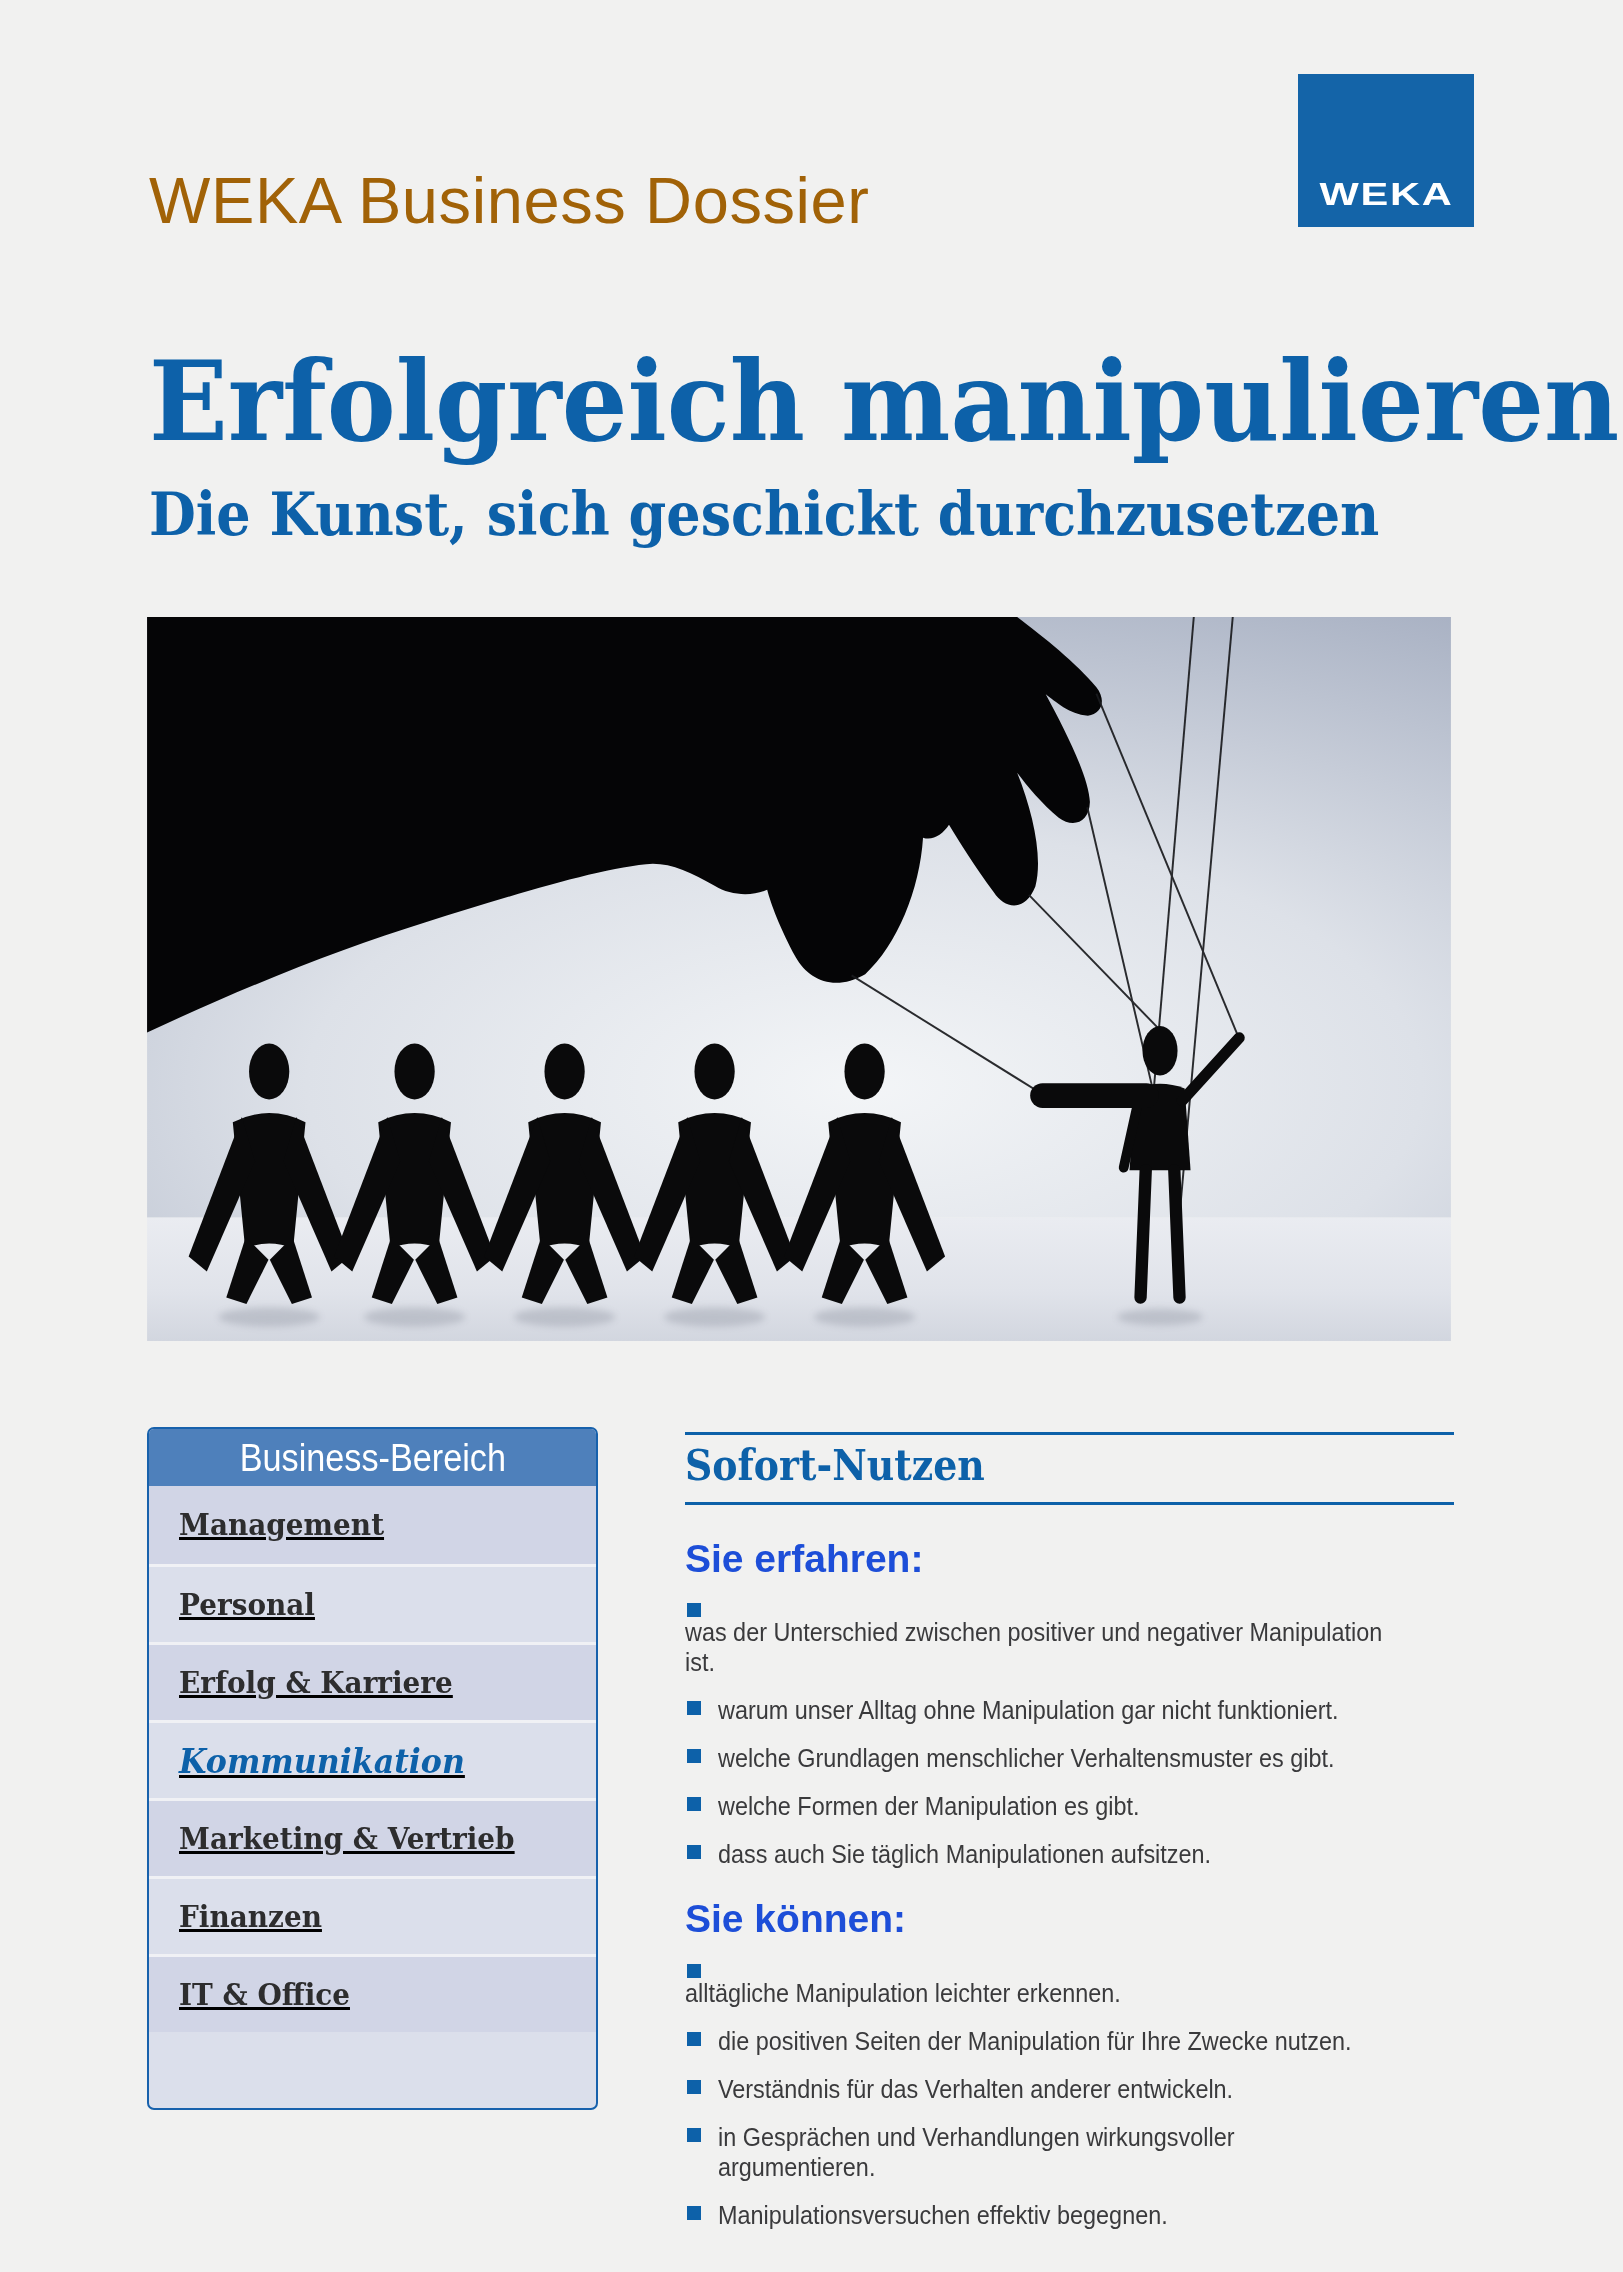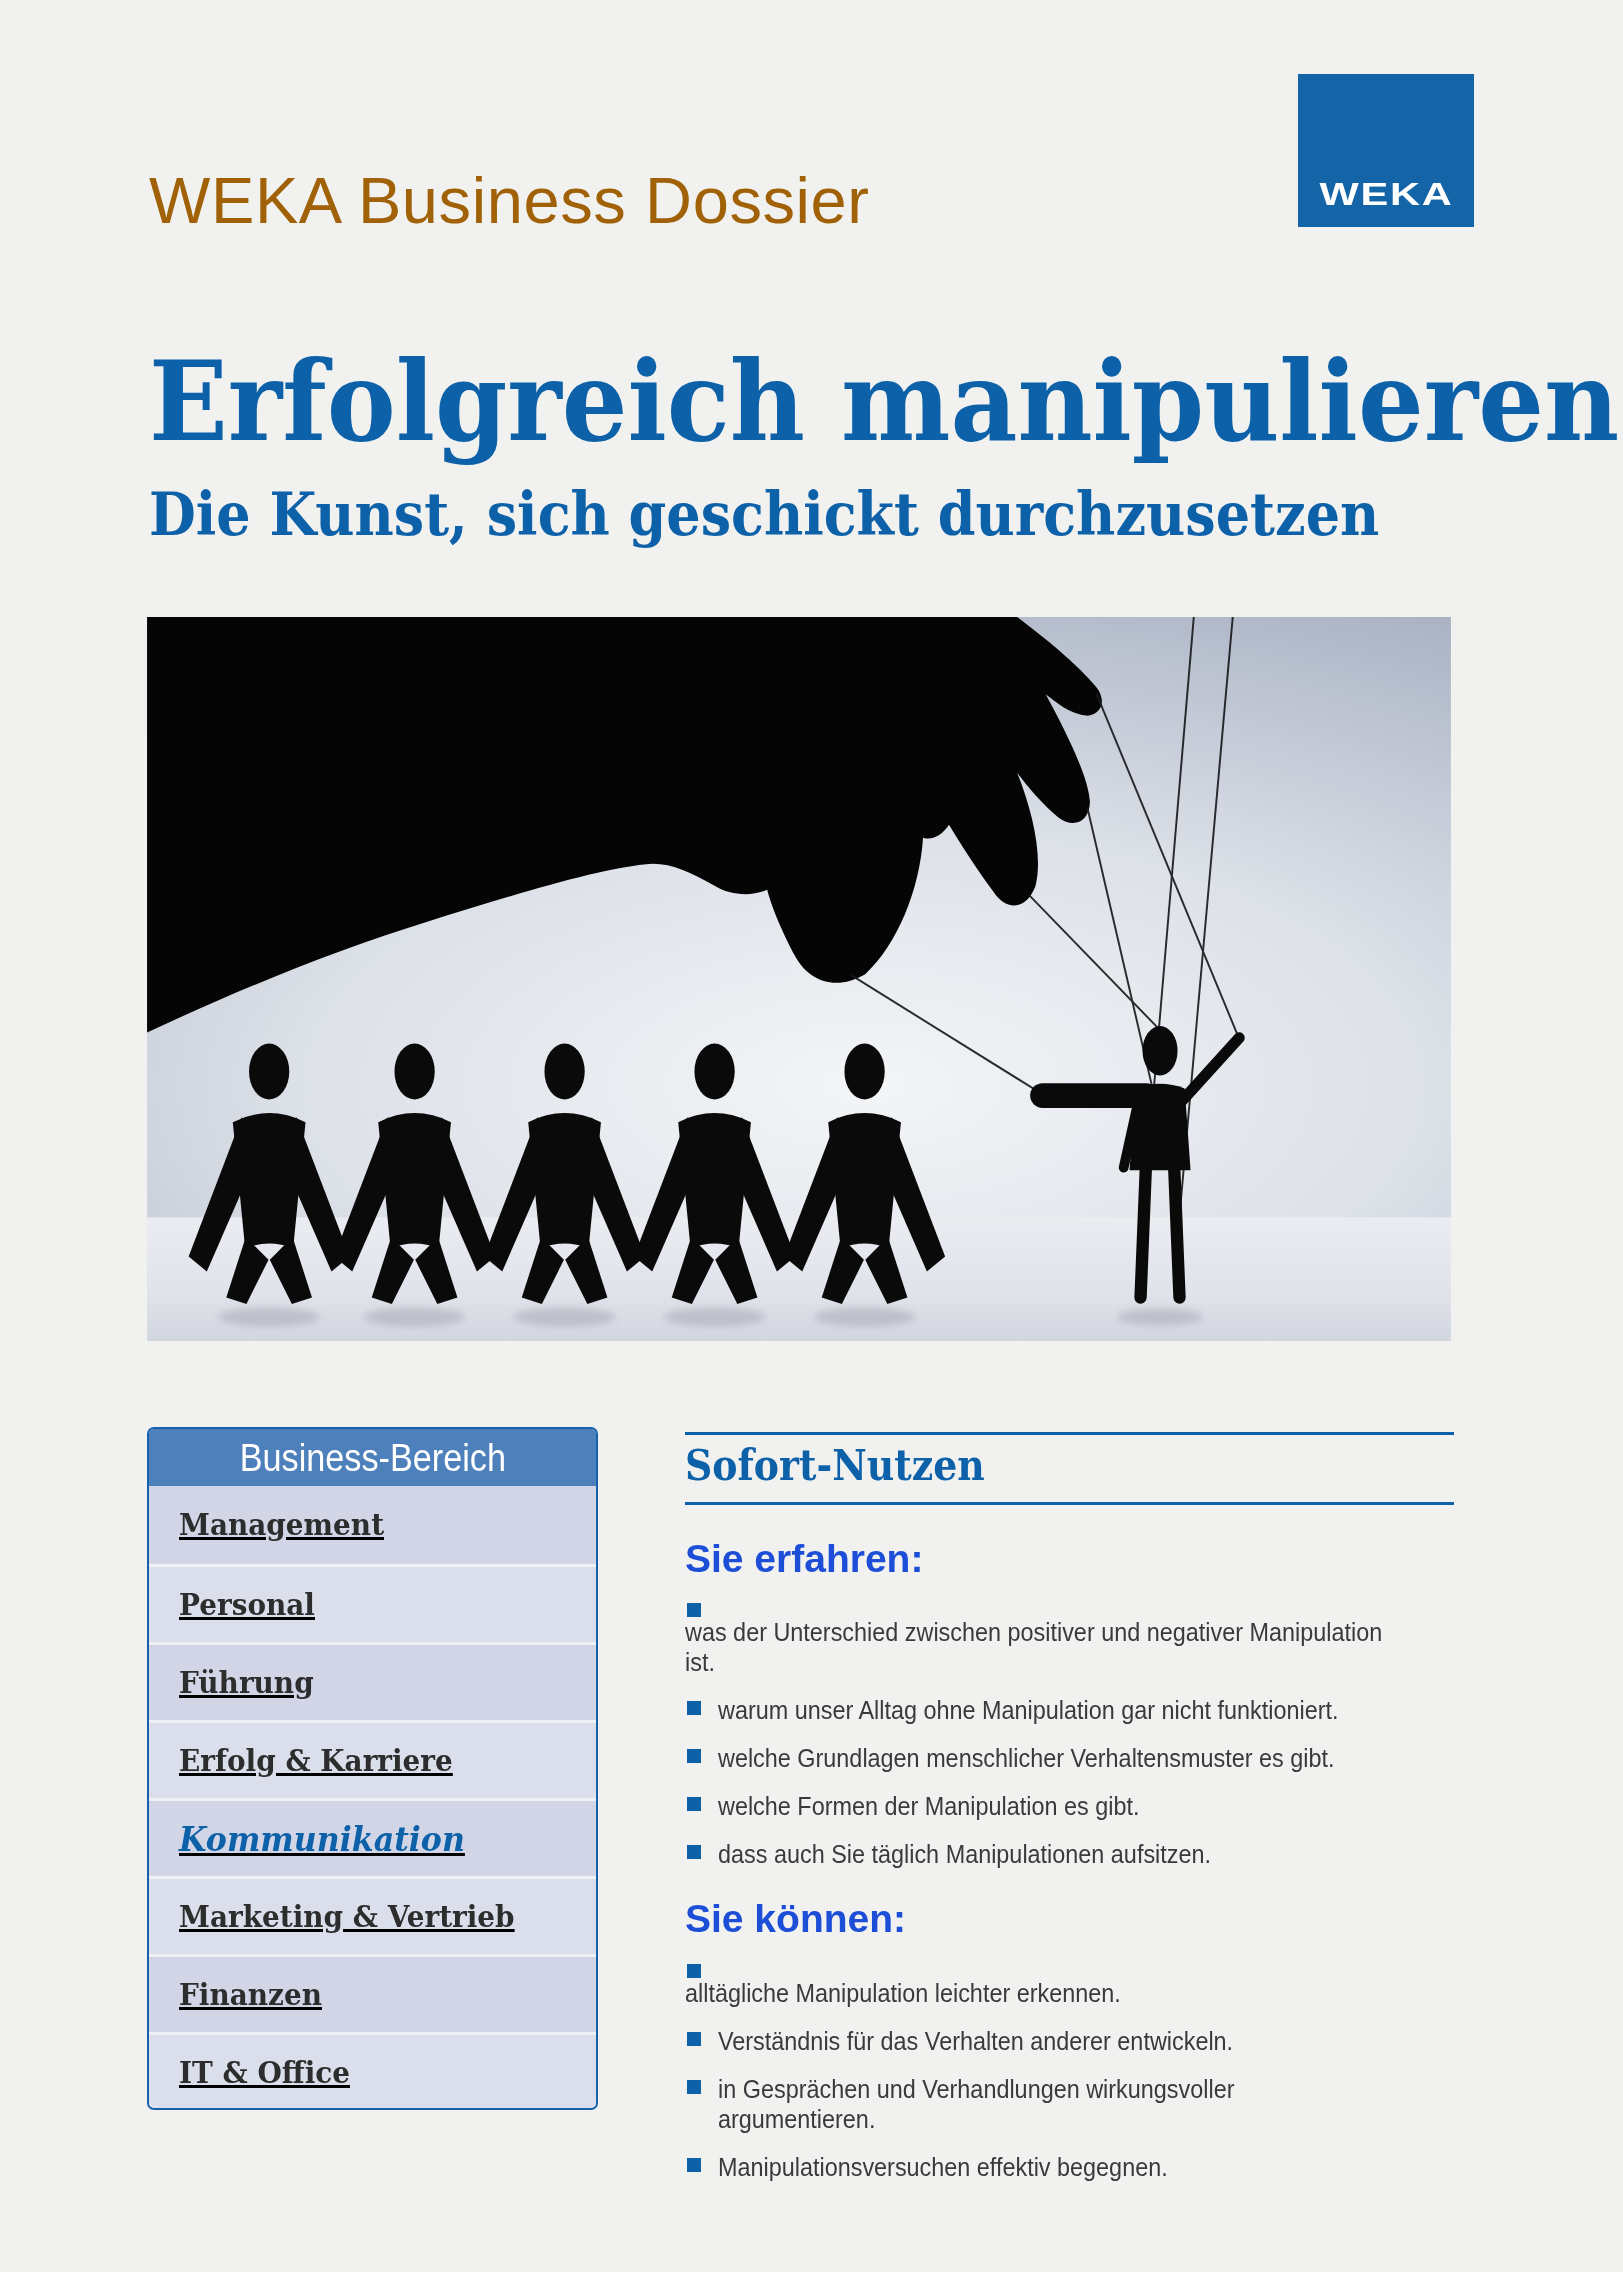--- a/index.html
+++ b/index.html
@@ -164,23 +164,20 @@
     <span>Business-Bereich</span>
   </div>
   <div>
       <div class="panel-row">
       <span>Management</span>
     </div>
       <div class="panel-row">
       <span>Personal</span>
     </div>
       <div class="panel-row">
-      <span>Führung</span>
-    </div>
-      <div class="panel-row">
       <span>Erfolg &amp; Karriere</span>
     </div>
       <div class="panel-row active">
       <span>Kommunikation</span>
     </div>
       <div class="panel-row">
       <span>Marketing &amp; Vertrieb</span>
     </div>
       <div class="panel-row">
       <span>Finanzen</span>
@@ -222,20 +219,24 @@
     </div>
 
   <div class="group-heading second">Sie können:</div>
   <div>
       <div class="benefit-item">
       <span class="bullet"></span>
       <span class="benefit-text">alltägliche Manipulation leichter erkennen.</span>
     </div>
       <div class="benefit-item">
       <span class="bullet"></span>
+      <span class="benefit-text">die positiven Seiten der Manipulation für Ihre Zwecke nutzen.</span>
+    </div>
+      <div class="benefit-item">
+      <span class="bullet"></span>
       <span class="benefit-text">Verständnis für das Verhalten anderer entwickeln.</span>
     </div>
       <div class="benefit-item">
       <span class="bullet"></span>
       <span class="benefit-text">in Gesprächen und Verhandlungen wirkungsvoller argumentieren.</span>
     </div>
       <div class="benefit-item">
       <span class="bullet"></span>
       <span class="benefit-text">Manipulationsversuchen effektiv begegnen.</span>
     </div>

